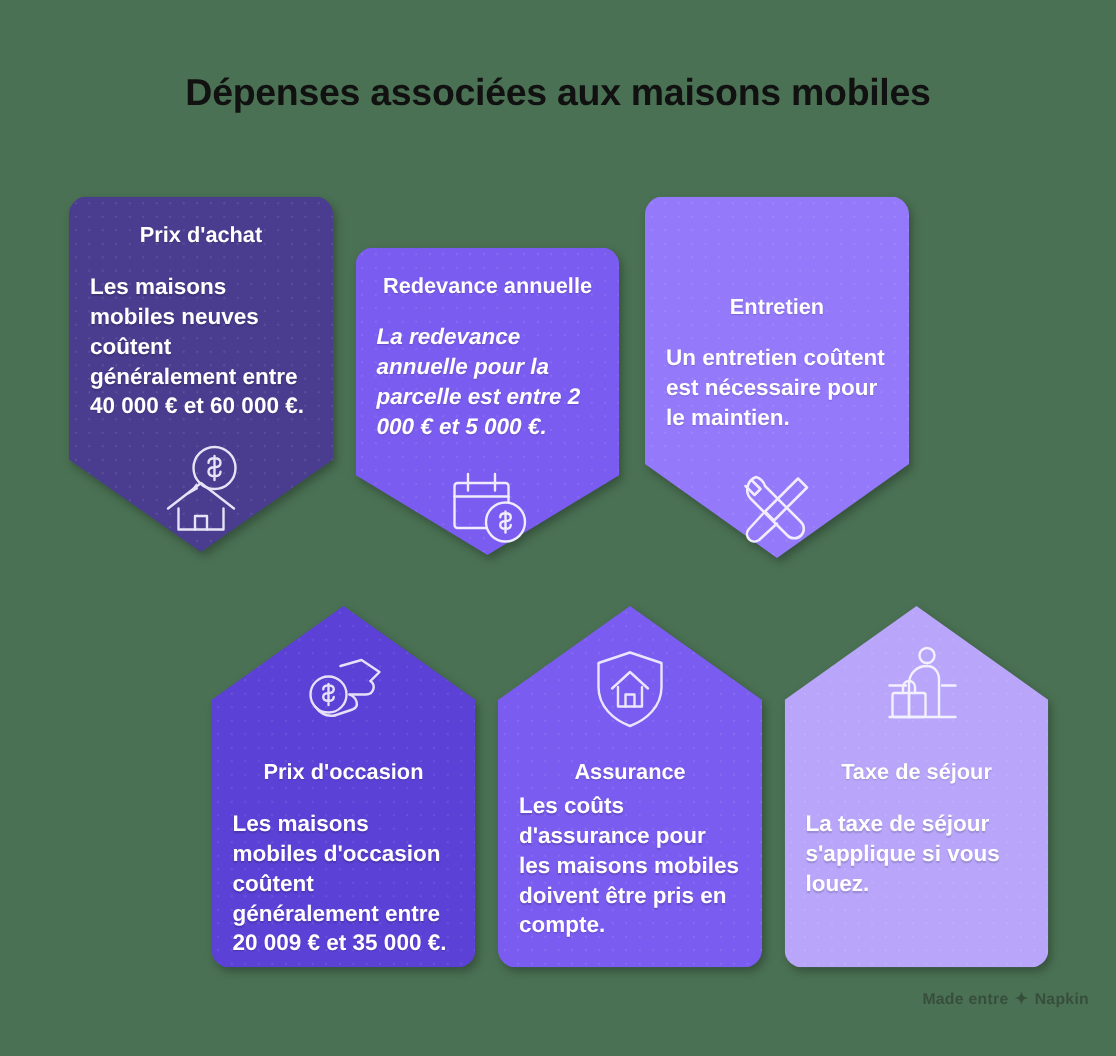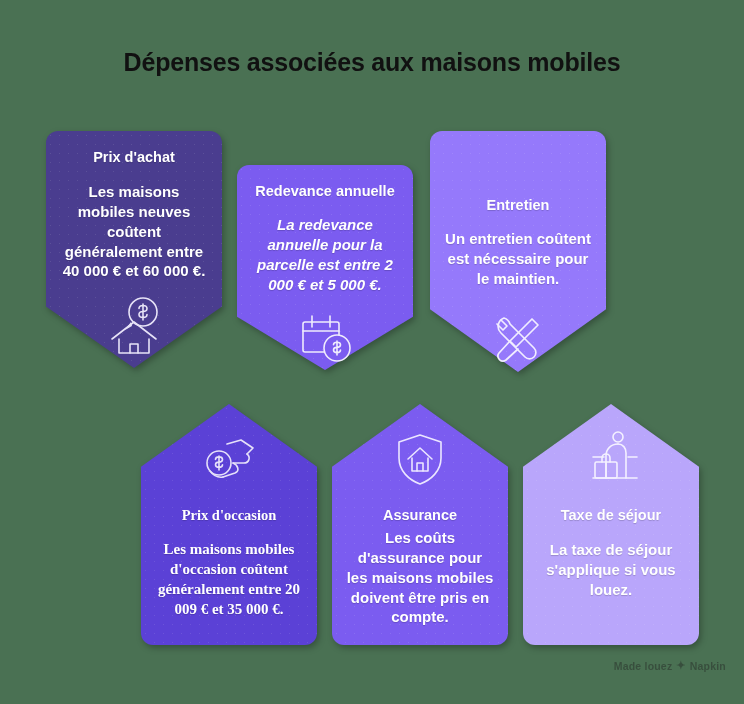--- a/index.html
+++ b/index.html
@@ -74,21 +74,21 @@
   }
 
   .card-content {
     position: absolute;
     inset: 0;
     display: flex;
     flex-direction: column;
     align-items: center;
     padding: 0 14px;
     color: #ffffff;
-    text-align: center;
+    text-align: left;
   }
 
   
   .card.down .card-content { justify-content: flex-start; }
   
   .card.up .card-content { justify-content: flex-start; }
 
   .card-heading {
     font-size: 14.5px;
     font-weight: bold;
@@ -182,21 +182,21 @@
         <svg viewBox="0 0 72 72" fill="none" stroke="#f1edff" stroke-width="1.7" stroke-linecap="round" stroke-linejoin="round">
           <path d="M22 15 a9 9 0 0 0 -3 15 L43 54 a6 6 0 0 0 9 -9 L28 21 a9 9 0 0 0 -6 -6 Z"></path>
           <path d="M19 17 l6 6 -4 4 -6 -6"></path>
           <path d="M50 16 l6 6 -22 22 -6 -6 Z"></path>
           <path d="M28 38 L17 50 a5 5 0 0 0 7 7 L36 46"></path>
         </svg>
       </div>
     </div>
   </div>
 
-  <div class="card up" style="left:141px; top:404px; width:176px; height:241px;font-family:Liberation Serif, serif;">
+  <div class="card up" style="left:141px; top:404px; width:176px; height:241px;">
     <div class="card-shape" style="background-color:#5b41d6;"></div>
     <div class="card-content">
       <div class="card-icon" style="margin-top:18px;">
         <svg viewBox="0 0 72 72" fill="none" stroke="#e6e1f9" stroke-width="1.6" stroke-linecap="round" stroke-linejoin="round">
           <circle cx="26" cy="41" r="12"></circle>
           <path d="M26 34 v14 M22.5 37.5 c0-1.9 1.6-2.6 3.5-2.6 s3.5 .7 3.5 2.6 -1.6 2.6 -3.5 2.6 -3.5 .7 -3.5 2.6 1.6 2.6 3.5 2.6 3.5-.7 3.5-2.6"></path>
           <path d="M34 22 L48 18 L60 26 L54 32"></path>
           <path d="M54 32 c4 3 2 9 -3 9 H40"></path>
           <path d="M40 41 c5 2 7 8 2 10 l-12 4"></path>
           <path d="M30 55 c-6 1 -10 -2 -13 -6"></path>
@@ -237,18 +237,18 @@
           <path d="M27 40 v-4 a4 4 0 0 1 8 0 v4"></path>
           <path d="M31 40 v16"></path>
         </svg>
       </div>
       <div class="card-heading" style="margin-top:12px;">Taxe de séjour</div>
       <div class="card-body" style="margin-top:16px; max-width:152px;">La taxe de séjour s'applique si vous louez.</div>
     </div>
   </div>
 
   <div id="watermark">
-    <span>Made louez</span>
+    <span>Made entre</span>
     <span class="wm-mark">✦</span>
     <span>Napkin</span>
   </div>
 
 </div>
 
 </body></html>

